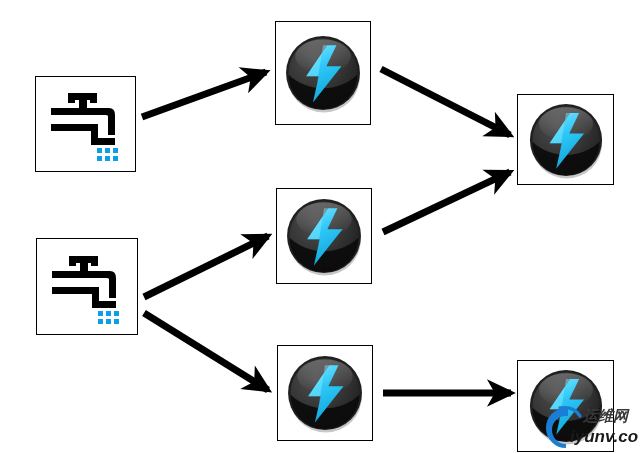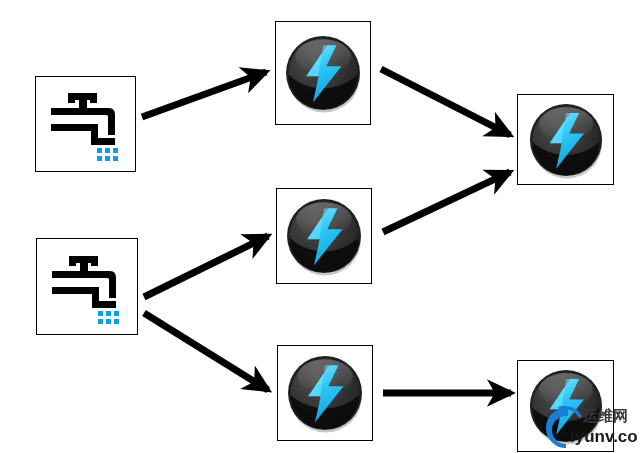--- a/index.html
+++ b/index.html
@@ -9,20 +9,21 @@
   }
   body {
     font-family: "Liberation Sans", sans-serif;
   }
   #canvas {
     position: relative;
     width: 638px;
     height: 453px;
     background: #ffffff;
     overflow: hidden;
+    font-style: italic;
   }
   .node-box {
     position: absolute;
     box-sizing: border-box;
     border: 1.5px solid #000000;
     background: #ffffff;
   }
   .node-inner {
     position: absolute;
     inset: 0;

